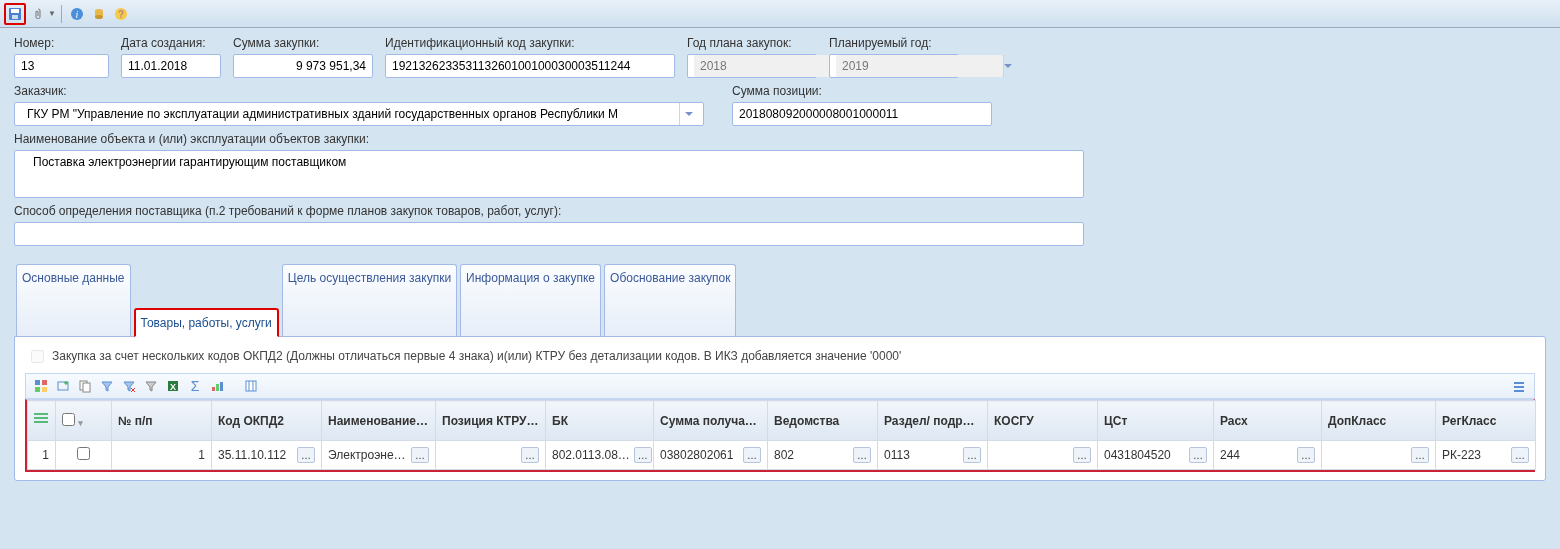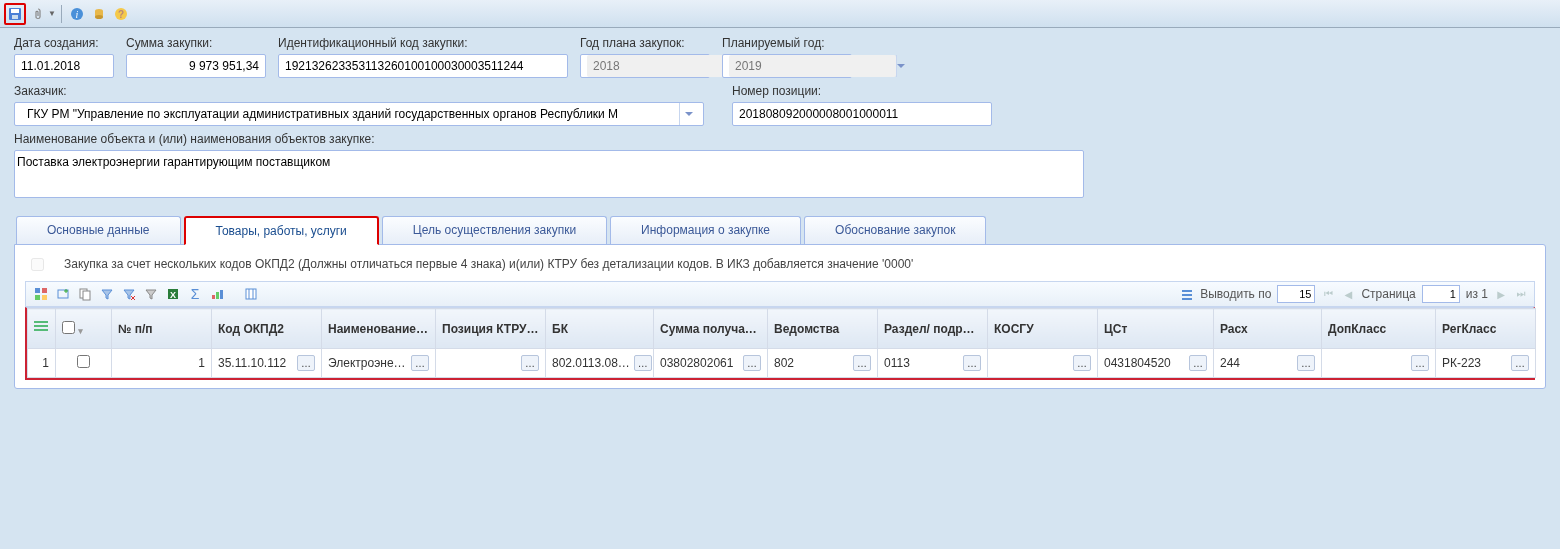--- a/index.html
+++ b/index.html
@@ -14,37 +14,37 @@
   
   
   .form-area { padding: 8px 14px 4px; }
   .row { display: flex; gap: 12px; margin-bottom: 6px; align-items: flex-start; }
   .field { display: flex; flex-direction: column; }
   .field > label { font-size: 12px; color: #333; margin-bottom: 4px; white-space: nowrap; }
   .field input, .field .cmb, .field textarea {
     border: 1px solid #a3bae9; background: #fff; font-family: inherit; font-size: 12px;
     padding: 3px 6px; height: 24px; border-radius: 2px;
   }
-  .field textarea { height: 48px; resize: none; padding: 4px 2px; }
+  .field textarea { height: 48px; resize: none; padding: 4px 18px; }
   .field input:disabled, .cmb.disabled input { background: #f0f0f0; color: #777; }
   .field input.right { text-align: right; }
   .cmb { display: flex; align-items: center; padding: 0; }
   .cmb input { border: none; flex: 1; height: 22px; padding: 0 6px; }
   .cmb .cmb-arrow { width: 18px; height: 22px; display: flex; align-items: center; justify-content: center; border-left: 1px solid #c7d6ef; cursor: pointer; }
   .cmb .cmb-arrow::after { content: ""; border: 4px solid transparent; border-top-color: #7a92c9; margin-top: 3px; }
   
   
   .tabs { display: flex; margin: 8px 0 0 14px; padding-left: 2px; }
-  .tab { padding: 6px 30px; border: 1px solid #a3bae9; border-bottom: none; background: linear-gradient(#fbfdff,#e7eef8);
+  .tab { padding: 6px 5px; border: 1px solid #a3bae9; border-bottom: none; background: linear-gradient(#fbfdff,#e7eef8);
          margin-right: 3px; border-radius: 3px 3px 0 0; cursor: pointer; color: #3b5998; font-size: 12px; text-align: center; }
-  .tab.active { background: #fff; color: #1a4d8f; font-weight: 400; border: 2px solid #d00; border-bottom: 1px solid #fff; margin-bottom: -1px; }
+  .tab.active { background: #fff; color: #1a4d8f; font-weight: 400; border: 2px solid #d00; border-bottom: 1px solid #fff; margin-bottom: -1px; margin-top: 44px; }
   
   
   .tab-content { margin: 0 14px 10px; border: 1px solid #a3bae9; background: #fff; padding: 8px 10px; border-radius: 0 3px 3px 3px; }
-  .note-row { display: flex; align-items: center; gap: 20px; padding: 4px 0 10px 6px; font-size: 12px; color: #444; }
+  .note-row { display: flex; align-items: center; gap: 8px; padding: 4px 0 10px 6px; font-size: 12px; color: #444; }
   .note-row input[type=checkbox] { opacity: 0.5; }
   
   
   .grid-tb { display: flex; align-items: center; padding: 3px 6px; border: 1px solid #c7d6ef; background: linear-gradient(#f7fbff,#e8f0f8); gap: 4px; }
   .grid-tb .gbtn { width: 18px; height: 18px; display: inline-flex; align-items: center; justify-content: center; cursor: pointer; }
   .grid-tb .fill { flex: 1; }
   .grid-tb .pager { display: flex; align-items: center; gap: 6px; font-size: 12px; color: #555; }
   .pager input { width: 38px; height: 18px; border: 1px solid #a3bae9; text-align: right; font-size: 11px; padding: 0 3px; }
   .pgbtn { width: 14px; height: 14px; display: inline-flex; align-items: center; justify-content: center; cursor: pointer; color: #7a92c9; font-size: 10px; }
   .pgbtn.dis { color: #bcc; cursor: default; }
@@ -99,20 +99,24 @@
     <svg width="14" height="14">
         <circle cx="7" cy="7" r="6" fill="#f5c94a"></circle>
         <text x="7" y="11" text-anchor="middle" fill="#b87" font-size="10" font-weight="bold">?</text>
       </svg>
   </span>
 </div>
 
 <div class="form-area">
 
   <div class="row">
+    <div class="field" style="width:95px">
+      <label>Номер:</label>
+      <input value="13" style="">
+    </div>
     <div class="field" style="width:100px">
       <label>Дата создания:</label>
       <input value="11.01.2018" style="">
     </div>
     <div class="field" style="width:140px">
       <label>Сумма закупки:</label>
       <input class="right" value="9 973 951,34" style="">
     </div>
     <div class="field" style="width:290px">
       <label>Идентификационный код закупки:</label>
@@ -136,32 +140,38 @@
 
   <div class="row">
     <div class="field" style="width:690px">
       <label>Заказчик:</label>
       <div class="cmb">
         <input value="ГКУ РМ &quot;Управление по эксплуатации административных зданий государственных органов Республики М" style="">
         <span class="cmb-arrow"></span>
       </div>
     </div>
     <div class="field" style="width:260px;margin-left:16px">
-      <label>Номер позиции:</label>
+      <label>Сумма позиции:</label>
       <input value="201808092000008001000011" style="">
     </div>
   </div>
 
   <div class="row">
     <div class="field" style="width:1070px">
-      <label>Наименование объекта и (или) наименования объектов закупке:</label>
+      <label>Наименование объекта и (или) эксплуатации объектов закупки:</label>
       <textarea style="">Поставка электроэнергии гарантирующим поставщиком</textarea>
     </div>
   </div>
 
+  <div class="row">
+    <div class="field" style="width:1070px">
+      <label>Способ определения поставщика (п.2 требований к форме планов закупок товаров, работ, услуг):</label>
+      <input value="" style="">
+    </div>
+  </div>
 
 </div>
 
 <div class="tabs" id="tabs">
     <div class="tab">Основные данные</div>
     <div class="tab active">Товары, работы, услуги</div>
     <div class="tab">Цель осуществления закупки</div>
     <div class="tab">Информация о закупке</div>
     <div class="tab">Обоснование закупок</div>
   </div>
@@ -237,31 +247,20 @@
         </svg>
       </span>
     <span class="fill"></span>
     <span class="gbtn">
         <svg width="14" height="14">
           <rect x="2" y="3" width="10" height="2" fill="#5a8fd6"></rect>
           <rect x="2" y="7" width="10" height="2" fill="#5a8fd6"></rect>
           <rect x="2" y="11" width="10" height="2" fill="#5a8fd6"></rect>
         </svg>
       </span>
-    <div class="pager">
-      <span>Выводить по</span>
-      <input value="15" style="">
-      <span class="pgbtn dis">⏮</span>
-      <span class="pgbtn dis">◀</span>
-      <span>Страница</span>
-      <input value="1" style="">
-      <span>из 1</span>
-      <span class="pgbtn dis">▶</span>
-      <span class="pgbtn dis">⏭</span>
-    </div>
   </div>
 
   <div class="grid-wrap">
     <table class="grid" id="grid">
       <colgroup id="cols">
           <col style="width: 28px;">
           <col style="width: 56px;">
           <col style="width: 100px;">
           <col style="width: 110px;">
           <col style="width: 114px;">

